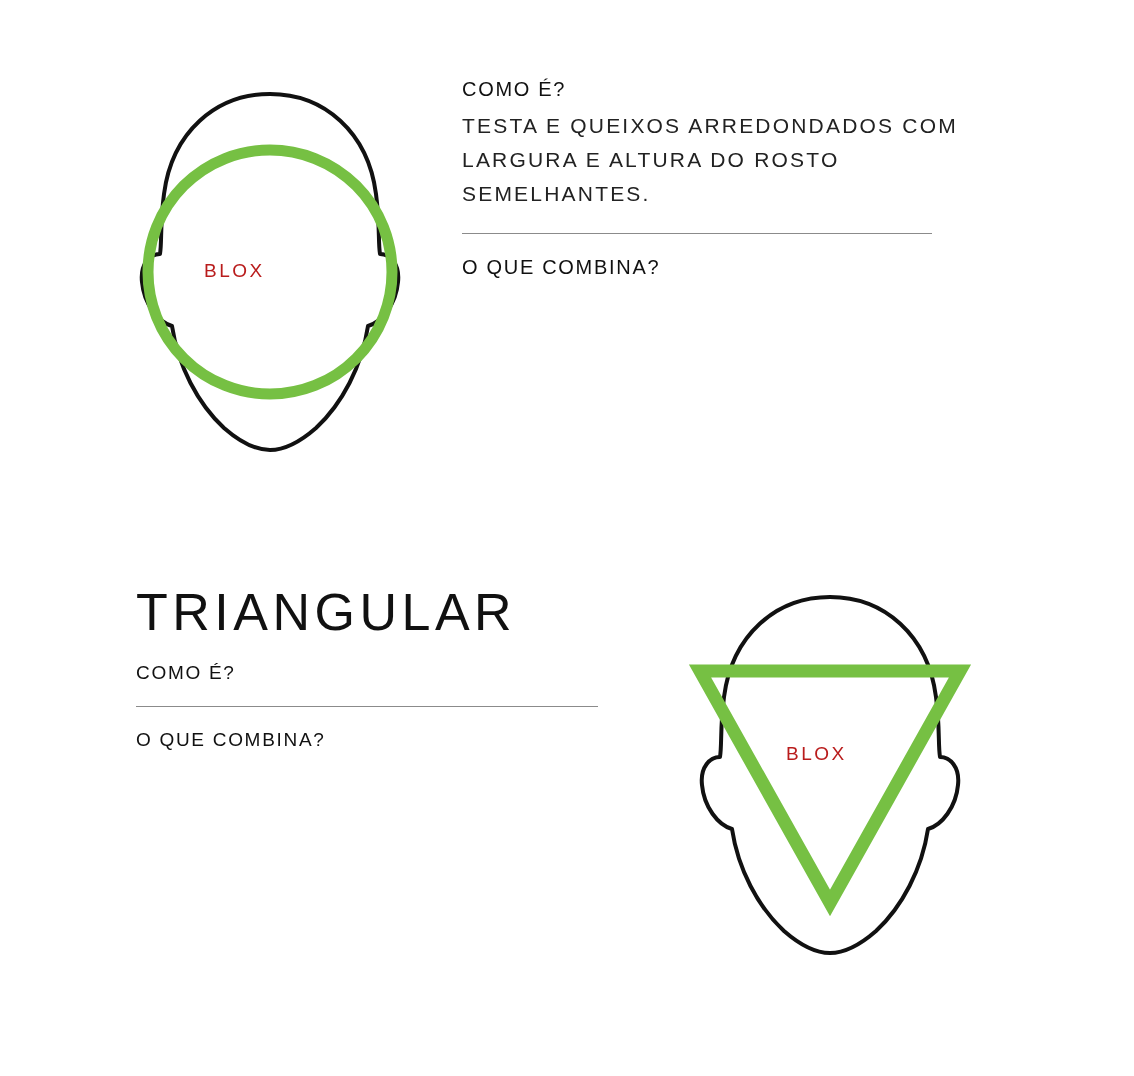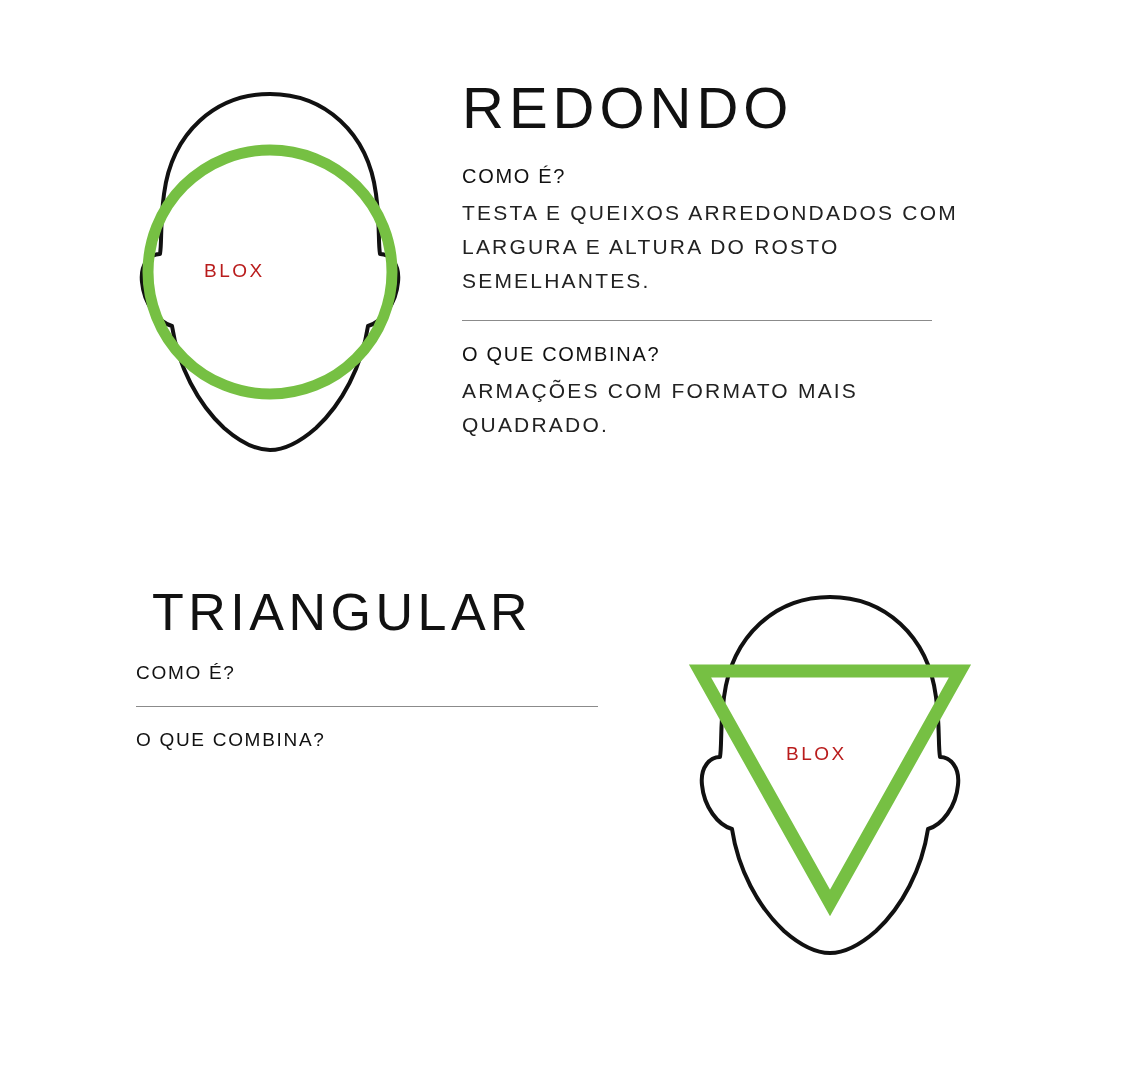--- a/index.html
+++ b/index.html
@@ -86,21 +86,21 @@
     border-top: 1px solid #8b8b8b;
     margin: 22px 0 22px 0;
   }
 
   
   .section-redondo .shape-title { font-size: 58px; letter-spacing: 5px; }
   .section-redondo .text-block { width: 520px; margin-left: 42px; padding-top: 18px; }
   .section-redondo .divider { width: 470px; }
 
   .section-triangular .text-block { width: 500px; margin-left: 136px; padding-top: 10px; }
-  .section-triangular .shape-title { font-size: 52px; letter-spacing: 4.5px; margin-bottom: 22px; margin-left: 16px;}
+  .section-triangular .shape-title { font-size: 52px; letter-spacing: 4.5px; margin-bottom: 22px;}
   .section-triangular .q-label { font-size: 19px; }
   .section-triangular .q-body { font-size: 20px; letter-spacing: 2px; }
   .section-triangular .divider { width: 462px; }
 
   
   .redondo-face { margin-left: 120px; margin-top: 22px; }
   .triangular-face { margin-left: 44px; margin-top: 10px; }
 </style>
 </head>
 <body>
@@ -125,29 +125,27 @@
                  C 280 182, 270 172, 260 172
                  C 258 160, 260 142, 256 112
                  C 248 50, 204 12, 150 12 Z" fill="#ffffff" stroke="#111111" stroke-width="4" stroke-linejoin="round"></path>
 
         <circle cx="150" cy="190" r="122" fill="none" stroke="#76C043" stroke-width="11"></circle>
       </svg>
       <span class="face-label" style="left:84px; top:178px;">BLOX</span>
     </div>
 
     <div class="text-block">
-      <h2 class="shape-title">REDONDO</h2>
 
       <div class="q-label">COMO É?</div>
       <p class="q-body">TESTA E QUEIXOS ARREDONDADOS COM LARGURA E ALTURA DO ROSTO SEMELHANTES.</p>
 
       <hr class="divider">
 
       <div class="q-label">O QUE COMBINA?</div>
-      <p class="q-body">ARMAÇÕES COM FORMATO MAIS QUADRADO.</p>
     </div>
   </div>
 
   <div class="section section-triangular">
 
     <div class="text-block">
       <h2 class="shape-title">TRIANGULAR</h2>
 
       <div class="q-label">COMO É?</div>
 

